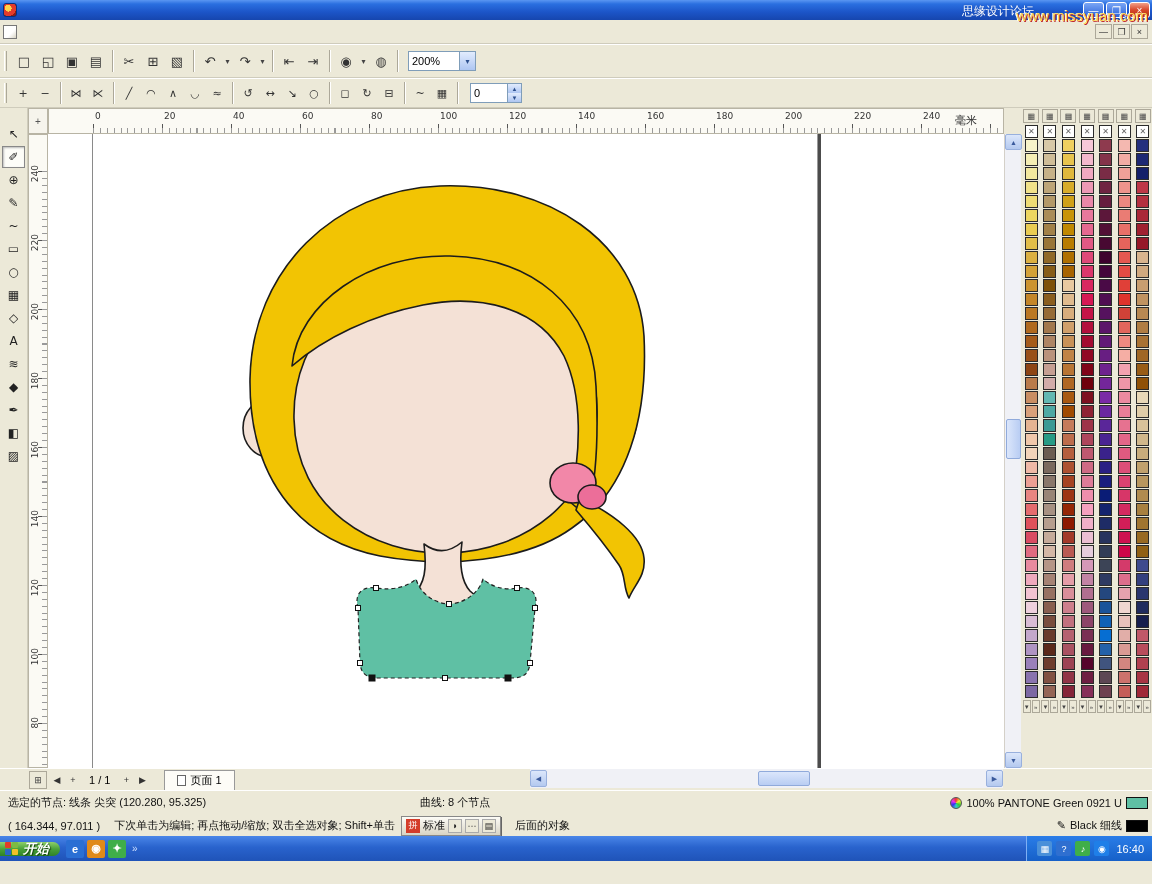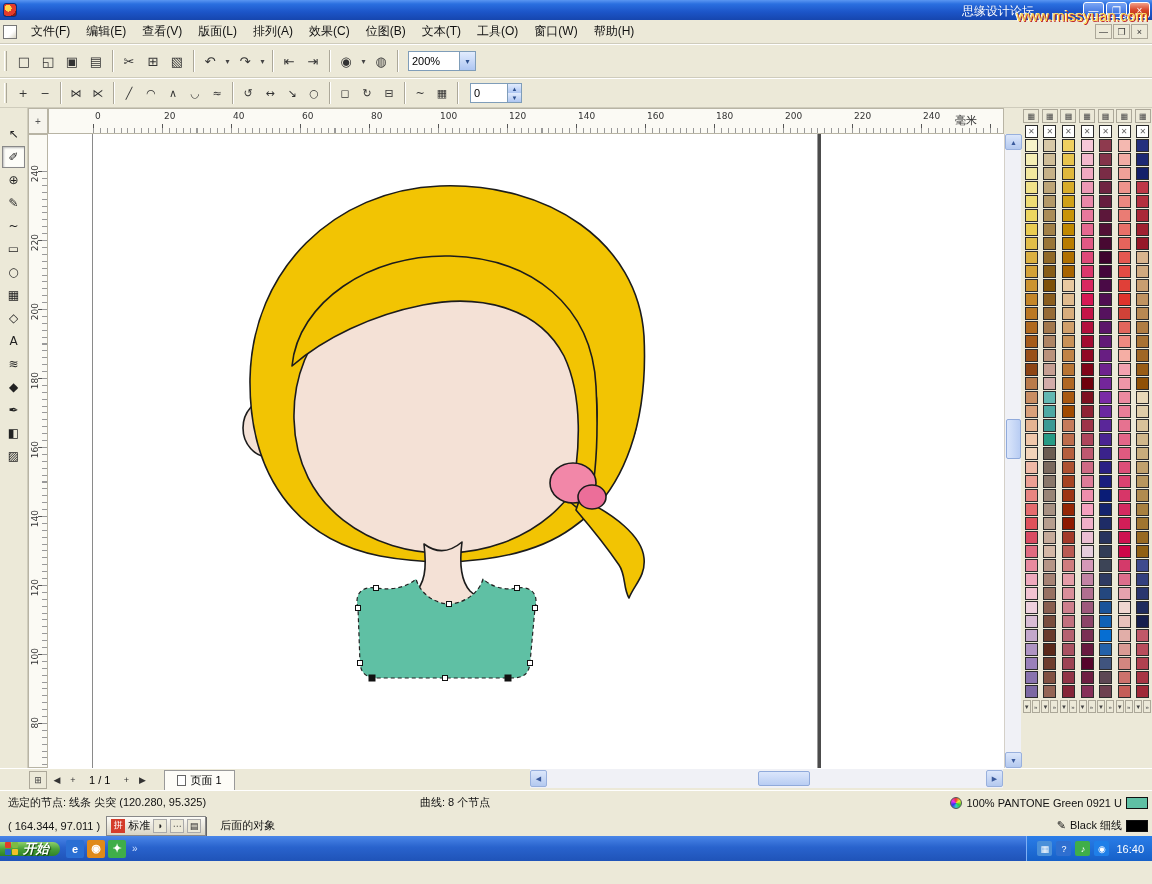--- a/index.html
+++ b/index.html
@@ -166,33 +166,20 @@
       <button class="win-btn">—</button>
       <button class="win-btn">❐</button>
       <button class="win-btn close">×</button>
     </div>
     <span class="watermark1">思缘设计论坛</span>
     <span class="watermark2">www.missyuan.com</span>
   </div>
 
   <div class="menubar">
     <span class="mdi-icon"></span>
-    <div id="menu-items" style="display:flex;">
-        <span class="menu-item">文件(F)</span>
-        <span class="menu-item">编辑(E)</span>
-        <span class="menu-item">查看(V)</span>
-        <span class="menu-item">版面(L)</span>
-        <span class="menu-item">排列(A)</span>
-        <span class="menu-item">效果(C)</span>
-        <span class="menu-item">位图(B)</span>
-        <span class="menu-item">文本(T)</span>
-        <span class="menu-item">工具(O)</span>
-        <span class="menu-item">窗口(W)</span>
-        <span class="menu-item">帮助(H)</span>
-      </div>
     <div class="mdi-btns">
       <button class="mdi-btn">—</button>
       <button class="mdi-btn">❐</button>
       <button class="mdi-btn">×</button>
     </div>
   </div>
 
   <div class="toolbar std">
     <span class="grip"></span>
     <div id="std-buttons" style="display:flex;align-items:center;">
@@ -711,20 +698,21 @@
       <span class="s-left">选定的节点: 线条 尖突 (120.280, 95.325)</span>
       <span class="s-center">曲线: 8 个节点</span>
       <span class="s-right">
         <span class="color-wheel"></span>
         <span>100% PANTONE Green 0921 U</span>
         <span class="mini-swatch" id="fill-swatch" style="background: rgb(95, 192, 164);"></span>
       </span>
     </div>
     <div class="srow">
       <span class="s-left">( 164.344, 97.011 )</span>
+      <span class="srow2-hint">下次单击为编辑; 再点拖动/缩放; 双击全选对象; Shift+单击</span>
       <span class="ime">
         <span class="ime-logo">拼</span>
         <span class="ime-label">标准</span>
         <span class="ime-ico">◗</span>
         <span class="ime-ico">⋯</span>
         <span class="ime-ico">▤</span>
       </span>
       <span class="srow2-hint">后面的对象</span>
       <span class="s-right">
         <span class="pen-glyph">✎</span>

